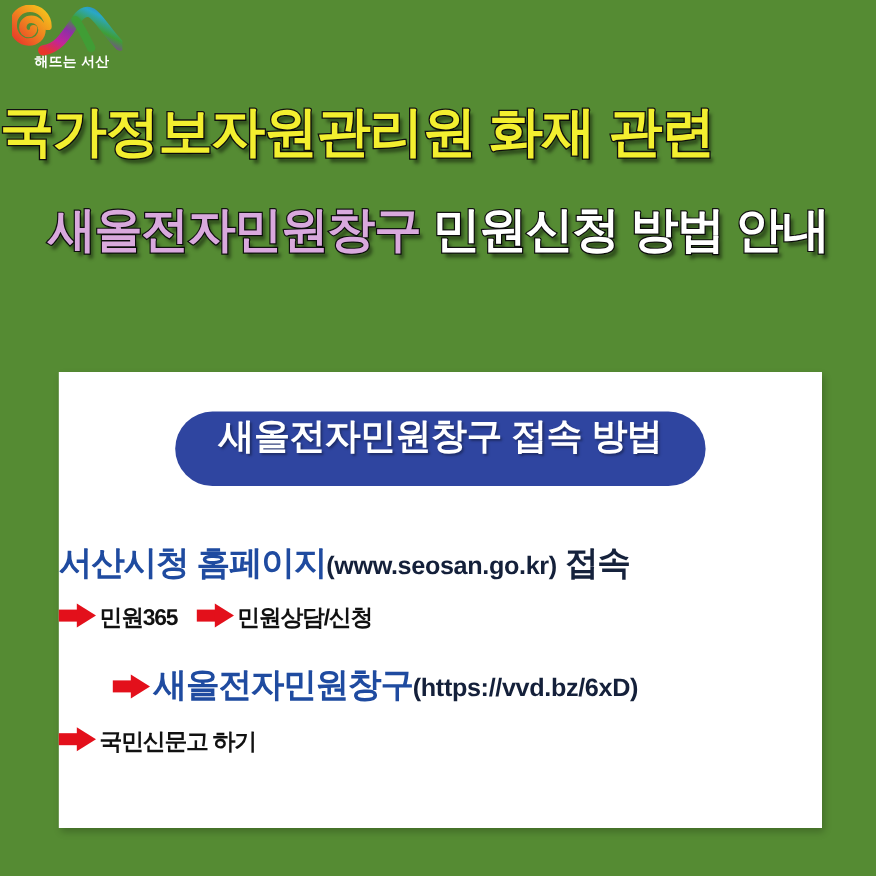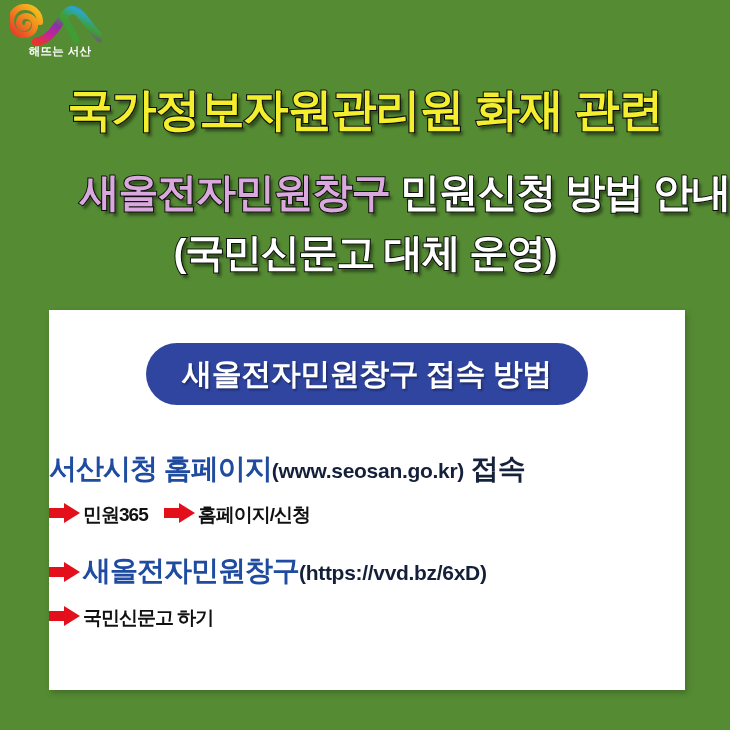--- a/index.html
+++ b/index.html
@@ -49,21 +49,20 @@
     letter-spacing: 0.3px;
     white-space: nowrap;
     text-align: center;
   }
 
   
   .headline-block {
     position: absolute;
     left: 0;
     width: 730px;
-    text-align: center;
   }
   #headline1 {
     top: 82px;
     font-size: 45px;
     font-weight: bold;
     line-height: 56px;
     color: #f3ef2f;
     letter-spacing: -1px;
     white-space: nowrap;
     -webkit-text-stroke: 2.2px #111111;
@@ -117,21 +116,21 @@
   
   #pill {
     position: absolute;
     left: 97px;
     top: 33px;
     width: 442px;
     height: 62px;
     background: #2f45a0;
     border-radius: 31px;
     display: flex;
-    align-items: center;
+    align-items: flex-start;
     justify-content: center;
   }
   #pill-label {
     font-size: 30px;
     font-weight: bold;
     color: #ffffff;
     letter-spacing: -0.5px;
     white-space: nowrap;
     text-shadow: 1.5px 2px 2px rgba(0,0,0,0.35);
   }
@@ -140,21 +139,21 @@
   .step {
     position: absolute;
     left: 0;
     width: 636px;
     text-align: left;
     white-space: nowrap;
     line-height: 1.2;
   }
   #step1 { top: 142px; }
   #step2 { top: 193px; }
-  #step3 { top: 244px; }
+  #step3 { top: 244px; padding-left: 45px; }
   #step4 { top: 296px; }
 
   .k-blue {
     font-size: 28px;
     font-weight: bold;
     color: #1f4ba0;
     letter-spacing: -1px;
   }
   .k-dark {
     font-size: 28px;
@@ -231,34 +230,33 @@
       <path d="M26 38 C40 36 46 23 54 12 C58 6 63 4 68 8 C74 13 80 24 90 34" fill="none" stroke="url(#ribbonGrad)" stroke-width="8.5" stroke-linecap="round"></path>
       <path d="M53 13 C58 19 62 28 66 36" fill="none" stroke="#3f9e35" stroke-width="7" stroke-linecap="round" opacity="0.92"></path>
     </svg>
     <div id="logo-text">해뜨는 서산</div>
   </div>
 
   <div id="headline1" class="headline-block">국가정보자원관리원 화재 관련</div>
 
   <div id="headline2" class="headline-block"><span class="purple">새올전자민원창구</span><span class="white"> 민원신청 방법 안내</span></div>
 
-  <div id="headline3" class="headline-block">(국민신문고 대체 운영)</div>
 
   <div id="card">
 
     <div id="pill">
       <span id="pill-label">새올전자민원창구 접속 방법</span>
     </div>
 
     <div class="step" id="step1">
       <span class="k-blue">서산시청 홈페이지</span><span class="url">(www.seosan.go.kr)</span><span class="k-dark"> 접속</span>
     </div>
 
     <div class="step" id="step2">
-      <span class="arrow"><span class="shaft"></span><span class="head"></span></span><span class="k-black">민원365</span><span class="gap"></span><span class="arrow"><span class="shaft"></span><span class="head"></span></span><span class="k-black">홈페이지/신청</span>
+      <span class="arrow"><span class="shaft"></span><span class="head"></span></span><span class="k-black">민원365</span><span class="gap"></span><span class="arrow"><span class="shaft"></span><span class="head"></span></span><span class="k-black">민원상담/신청</span>
     </div>
 
     <div class="step" id="step3">
       <span class="arrow"><span class="shaft"></span><span class="head"></span></span><span class="k-blue">새올전자민원창구</span><span class="url">(https://vvd.bz/6xD)</span>
     </div>
 
     <div class="step" id="step4">
       <span class="arrow"><span class="shaft"></span><span class="head"></span></span><span class="k-black">국민신문고 하기</span>
     </div>
 

